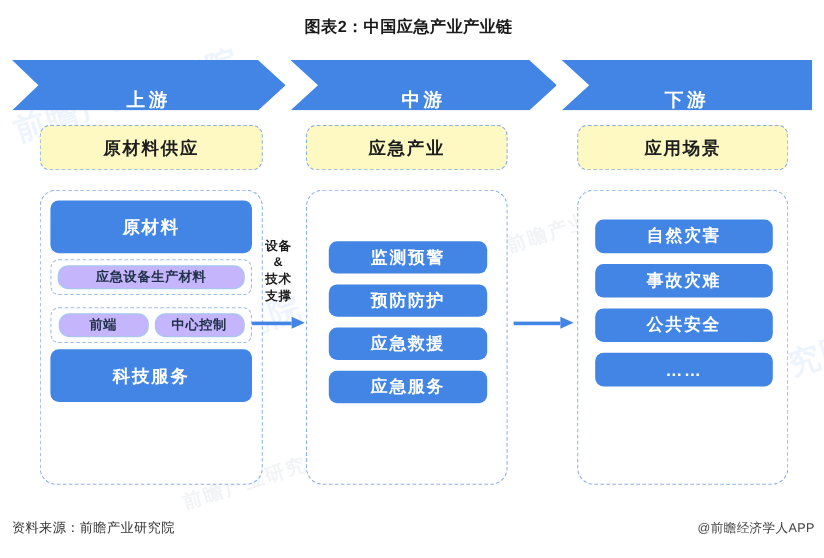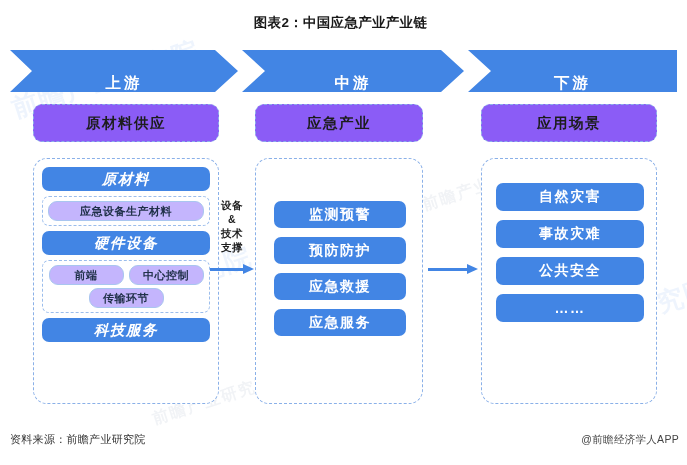--- a/index.html
+++ b/index.html
@@ -93,21 +93,21 @@
   }
   .col-up    { left: 33px;  width: 186px; }
   .col-mid   { left: 255px; width: 168px; }
   .col-down  { left: 481px; width: 176px; }
 
   
   .col-head {
     height: 38px;
     border: 1.3px dashed #8ab0e8;
     border-radius: 9px;
-    background: #8b5cf6;
+    background: #fef9c3;
     display: flex;
     align-items: center;
     justify-content: center;
     box-sizing: border-box;
   }
   .col-head span {
     font-size: 14.5px;
     font-weight: bold;
     color: #1d1d1d;
     letter-spacing: 1.5px;
@@ -134,21 +134,21 @@
     height: 27px;
     display: flex;
     align-items: center;
     justify-content: center;
     color: #ffffff;
     font-size: 14px;
     font-weight: bold;
     letter-spacing: 1.5px;
     box-sizing: border-box;
   }
-  .bar.big { height: 24px; font-size: 14.5px; font-style: italic; }
+  .bar.big { height: 44px; font-size: 14.5px; }
 
   
   .subgroup {
     border: 1.2px dashed #9bbdec;
     border-radius: 7px;
     box-sizing: border-box;
     padding: 4px 5px;
     display: flex;
     flex-wrap: wrap;
     gap: 3px 5px;
@@ -283,29 +283,25 @@
     <div class="bar big">
       <span>原材料</span>
     </div>
     <div class="stackgap"></div>
 
     <div class="subgroup">
       <div class="chip wide">应急设备生产材料</div>
     </div>
     <div class="stackgap"></div>
 
-    <div class="bar big">
-      <span>硬件设备</span>
-    </div>
     <div class="stackgap"></div>
 
     <div class="subgroup">
       <div class="chip half">前端</div>
       <div class="chip half">中心控制</div>
-      <div class="chip half">传输环节</div>
     </div>
     <div class="stackgap"></div>
 
     <div class="bar big">
       <span>科技服务</span>
     </div>
     <div class="stackgap"></div>
 
 
   </div>

